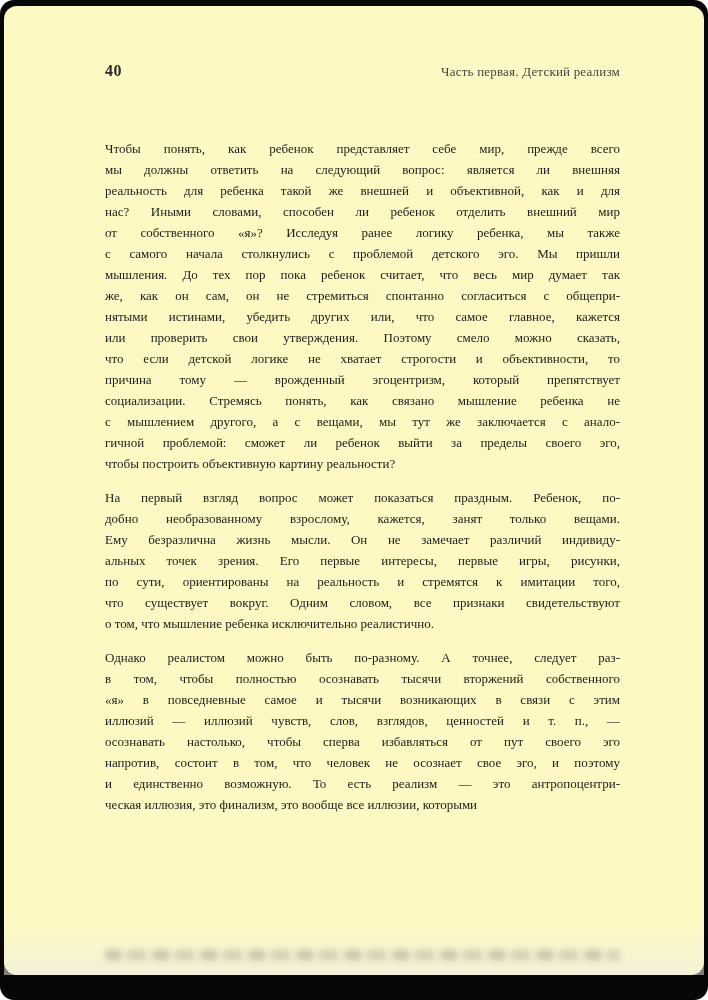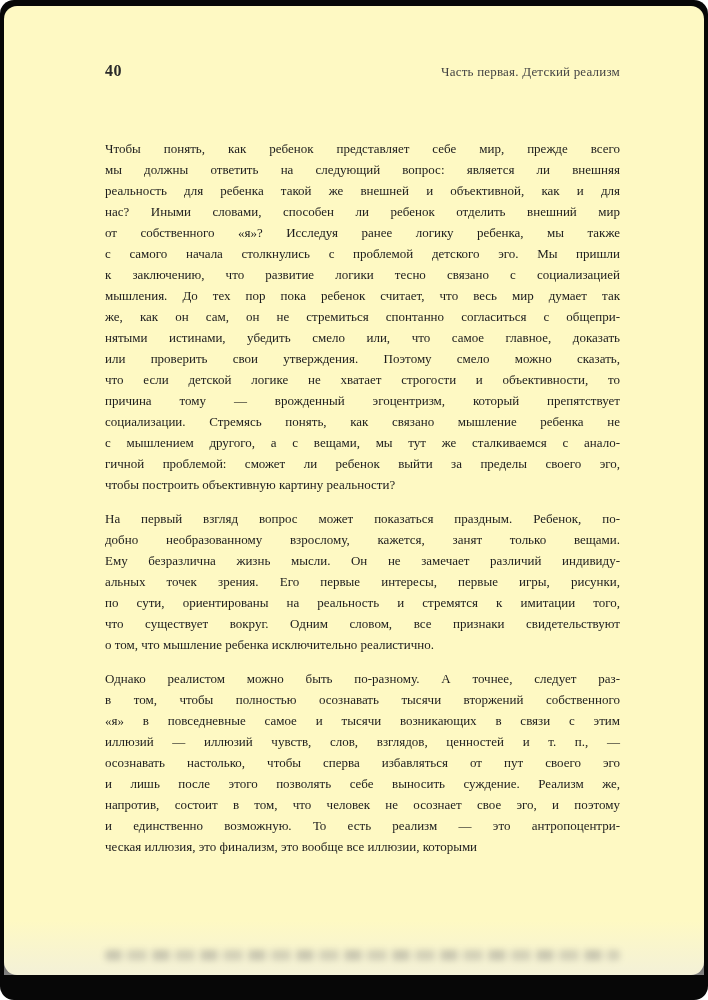--- a/index.html
+++ b/index.html
@@ -103,48 +103,46 @@
       </div>
 
       <div class="body-text">
         <div class="para">
             <div class="line">Чтобы понять, как ребенок представляет себе мир, прежде всего</div>
             <div class="line">мы должны ответить на следующий вопрос: является ли внешняя</div>
             <div class="line">реальность для ребенка такой же внешней и объективной, как и для</div>
             <div class="line">нас? Иными словами, способен ли ребенок отделить внешний мир</div>
             <div class="line">от собственного «я»? Исследуя ранее логику ребенка, мы также</div>
             <div class="line">с самого начала столкнулись с проблемой детского эго. Мы пришли</div>
-            <div class="line">к заключению, что развитие логики тесно связано с социализацией</div>
             <div class="line">мышления. До тех пор пока ребенок считает, что весь мир думает так</div>
             <div class="line">же, как он сам, он не стремиться спонтанно согласиться с общепри-</div>
-            <div class="line">нятыми истинами, убедить смело или, что самое главное, доказать</div>
+            <div class="line">нятыми истинами, убедить других или, что самое главное, кажется</div>
             <div class="line">или проверить свои утверждения. Поэтому смело можно сказать,</div>
             <div class="line">что если детской логике не хватает строгости и объективности, то</div>
             <div class="line">причина тому — врожденный эгоцентризм, который препятствует</div>
             <div class="line">социализации. Стремясь понять, как связано мышление ребенка не</div>
-            <div class="line">с мышлением другого, а с вещами, мы тут же сталкиваемся с анало-</div>
+            <div class="line">с мышлением другого, а с вещами, мы тут же заключается с анало-</div>
             <div class="line">гичной проблемой: сможет ли ребенок выйти за пределы своего эго,</div>
             <div class="line last">чтобы построить объективную картину реальности?</div>
           </div>
         <div class="para">
             <div class="line">На первый взгляд вопрос может показаться праздным. Ребенок, по-</div>
             <div class="line">добно необразованному взрослому, кажется, занят только вещами.</div>
             <div class="line">Ему безразлична жизнь мысли. Он не замечает различий индивиду-</div>
             <div class="line">альных точек зрения. Его первые интересы, первые игры, рисунки,</div>
             <div class="line">по сути, ориентированы на реальность и стремятся к имитации того,</div>
             <div class="line">что существует вокруг. Одним словом, все признаки свидетельствуют</div>
             <div class="line last">о том, что мышление ребенка исключительно реалистично.</div>
           </div>
         <div class="para">
             <div class="line">Однако реалистом можно быть по-разному. А точнее, следует раз-</div>
             <div class="line">в том, чтобы полностью осознавать тысячи вторжений собственного</div>
             <div class="line">«я» в повседневные самое и тысячи возникающих в связи с этим</div>
             <div class="line">иллюзий — иллюзий чувств, слов, взглядов, ценностей и т. п., —</div>
             <div class="line">осознавать настолько, чтобы сперва избавляться от пут своего эго</div>
-            <div class="line">и лишь после этого позволять себе выносить суждение. Реализм же,</div>
             <div class="line">напротив, состоит в том, что человек не осознает свое эго, и поэтому</div>
             <div class="line">и единственно возможную. То есть реализм — это антропоцентри-</div>
             <div class="line last">ческая иллюзия, это финализм, это вообще все иллюзии, которыми</div>
           </div>
       </div>
 
     </div>
     <div class="blurred-line"></div>
   </div>
 </div>

